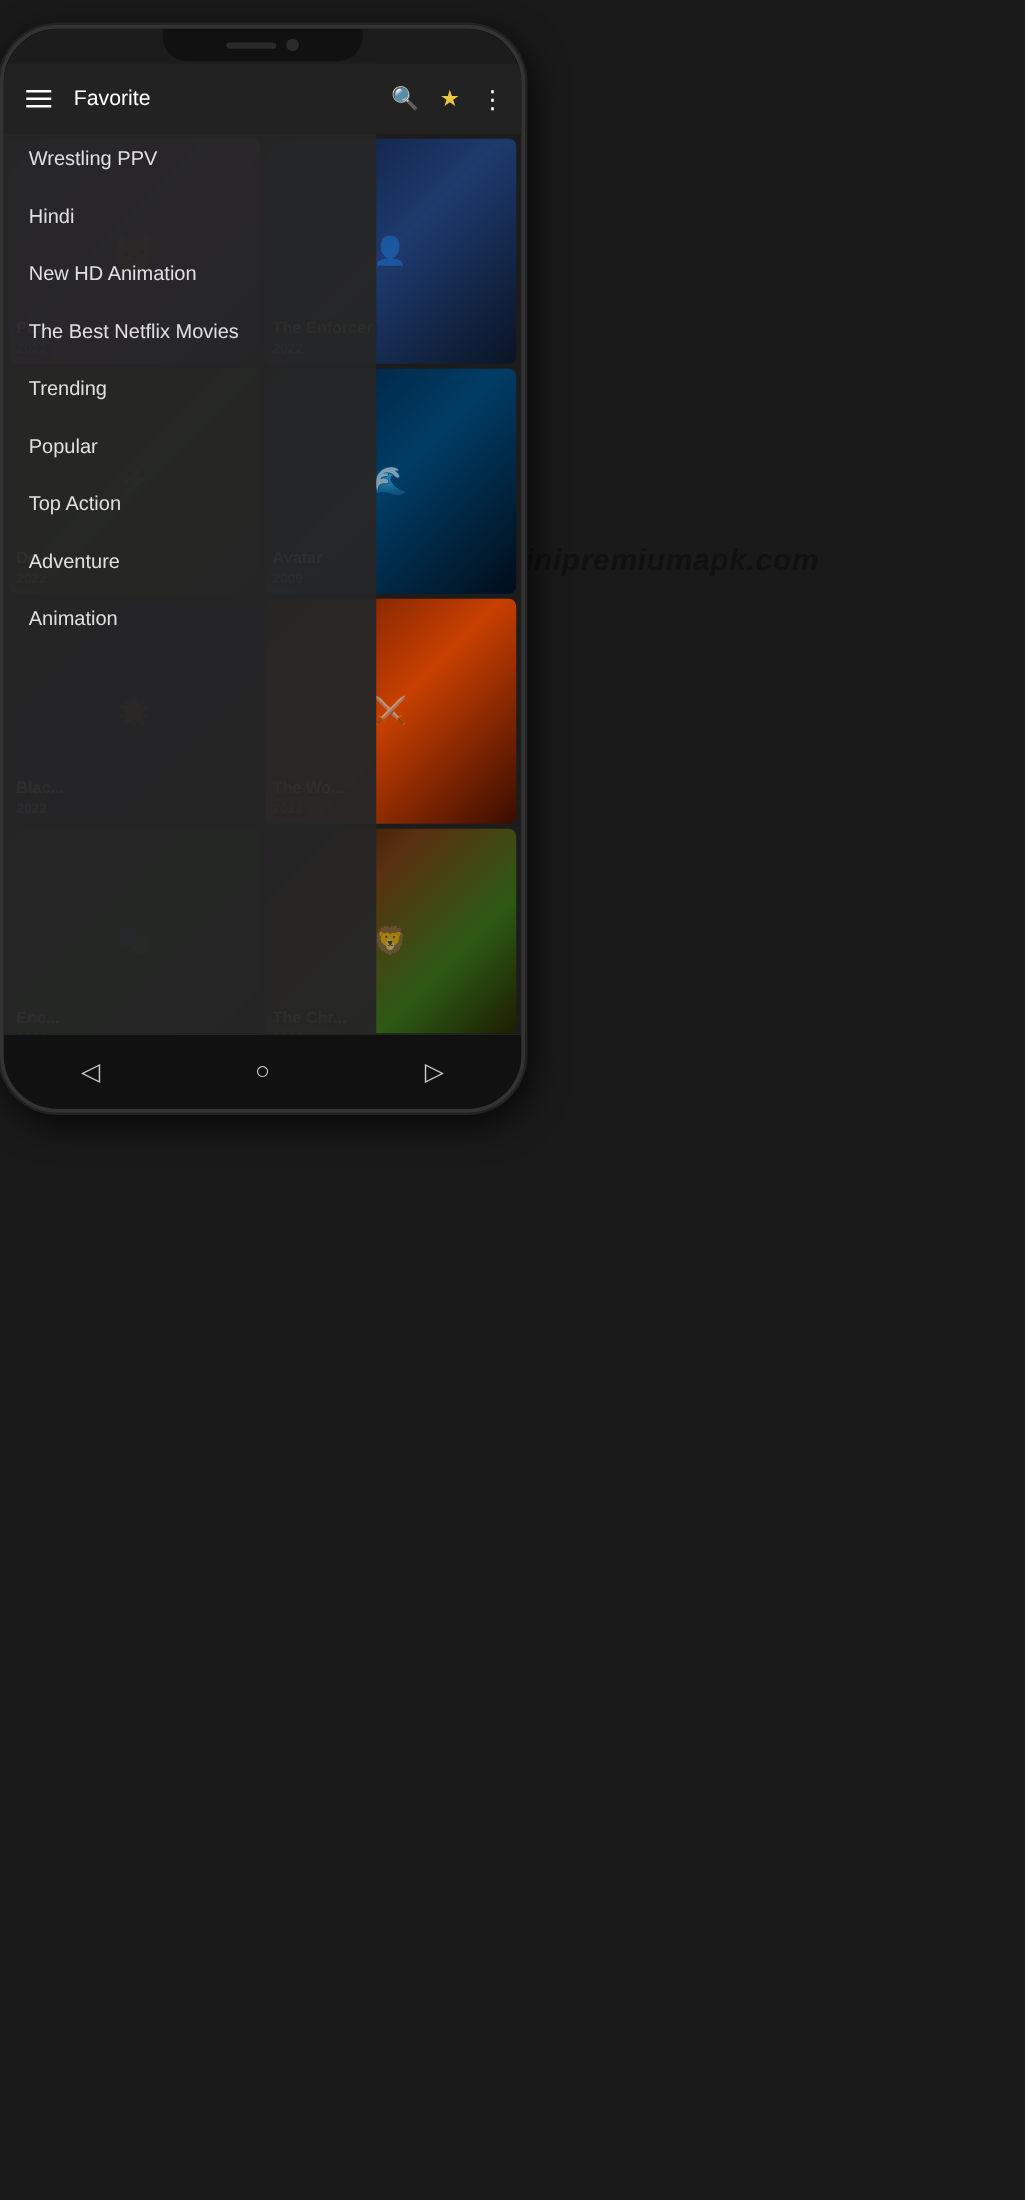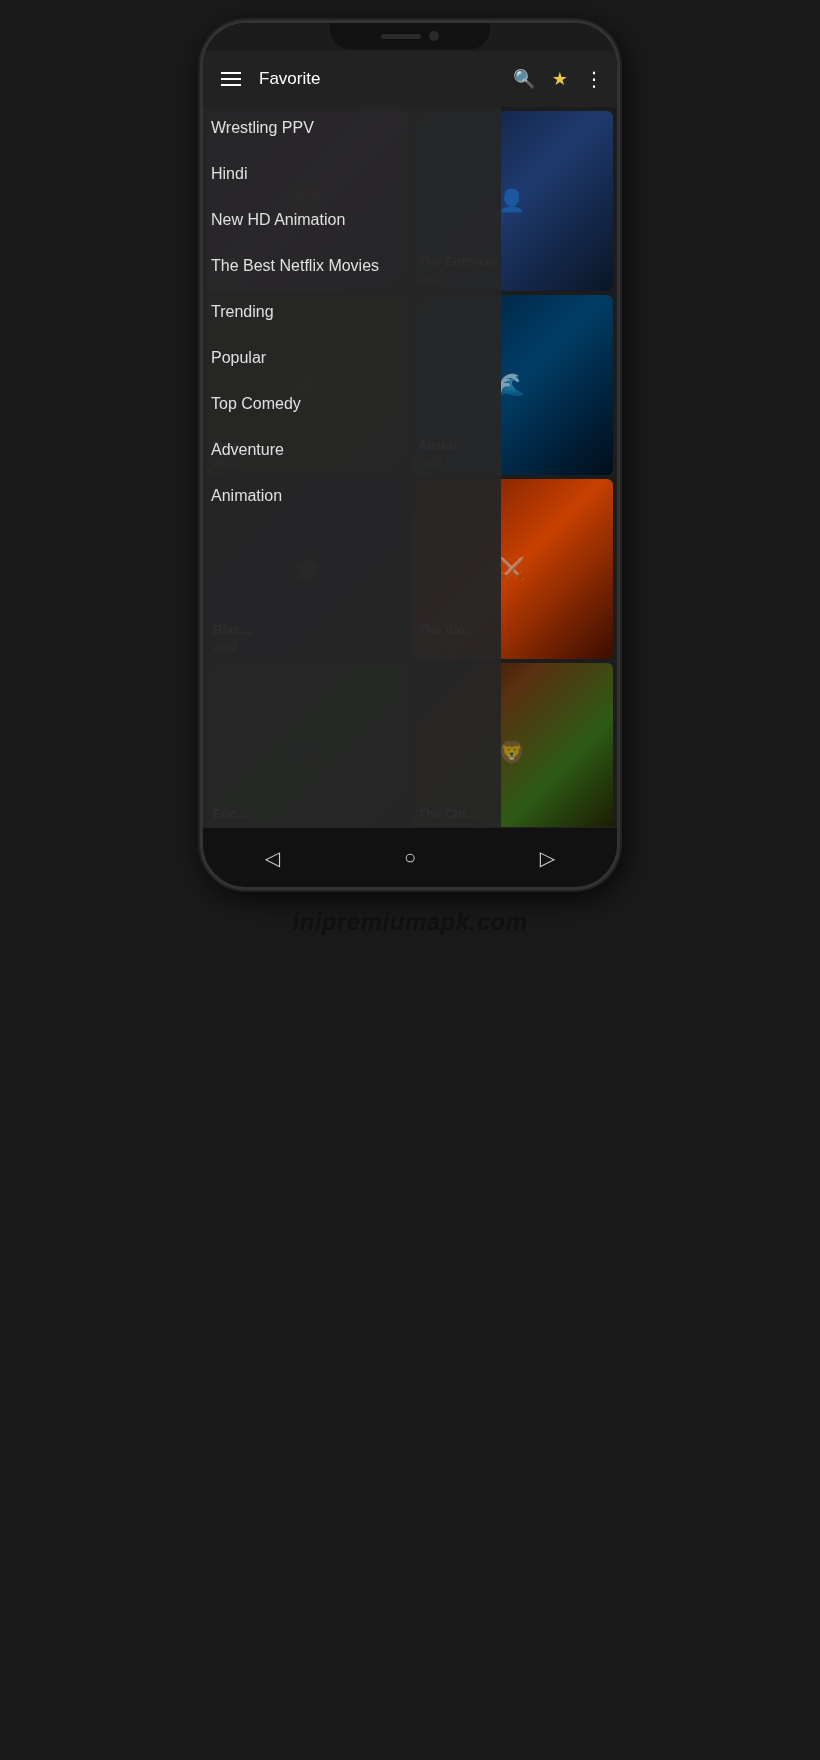--- a/index.html
+++ b/index.html
@@ -9,21 +9,21 @@
       flex-direction: column;
       align-items: center;
       justify-content: flex-start;
       min-height: 100vh;
       font-family: 'Arial', sans-serif;
     }
 
     .phone-wrapper {
       width: 820px;
       display: flex;
-      flex-direction: column;
+      flex-direction: row;
       align-items: center;
     }
 
     .phone-frame {
       width: 420px;
       height: 870px;
       background: #111;
       border-radius: 46px;
       border: 3px solid #333;
       position: relative;
@@ -204,21 +204,21 @@
       top: 0;
       left: 0;
       width: 72%;
       height: 100%;
       background: rgba(38, 38, 38, 0.97);
       pointer-events: all;
       padding-top: 8px;
     }
 
     .drawer-menu-item {
-      padding: 14px 8px;
+      padding: 14px 20px;
       color: #e0e0e0;
       font-size: 16px;
       cursor: pointer;
       border-radius: 4px;
     }
 
     
     .bottom-nav {
       position: absolute;
       bottom: 0;
@@ -356,21 +356,21 @@
 
       <div class="drawer-overlay">
         <div class="drawer">
           <div class="drawer-menu-item">Favorite</div>
           <div class="drawer-menu-item">Wrestling PPV</div>
           <div class="drawer-menu-item">Hindi</div>
           <div class="drawer-menu-item">New HD Animation</div>
           <div class="drawer-menu-item">The Best Netflix Movies</div>
           <div class="drawer-menu-item">Trending</div>
           <div class="drawer-menu-item">Popular</div>
-          <div class="drawer-menu-item">Top Comedy</div>
+          <div class="drawer-menu-item">Top Action</div>
           <div class="drawer-menu-item">Adventure</div>
           <div class="drawer-menu-item">Animation</div>
         </div>
       </div>
 
       <div class="bottom-nav">
         <span class="nav-btn">◁</span>
         <span class="nav-btn">○</span>
         <span class="nav-btn">▷</span>
       </div>

